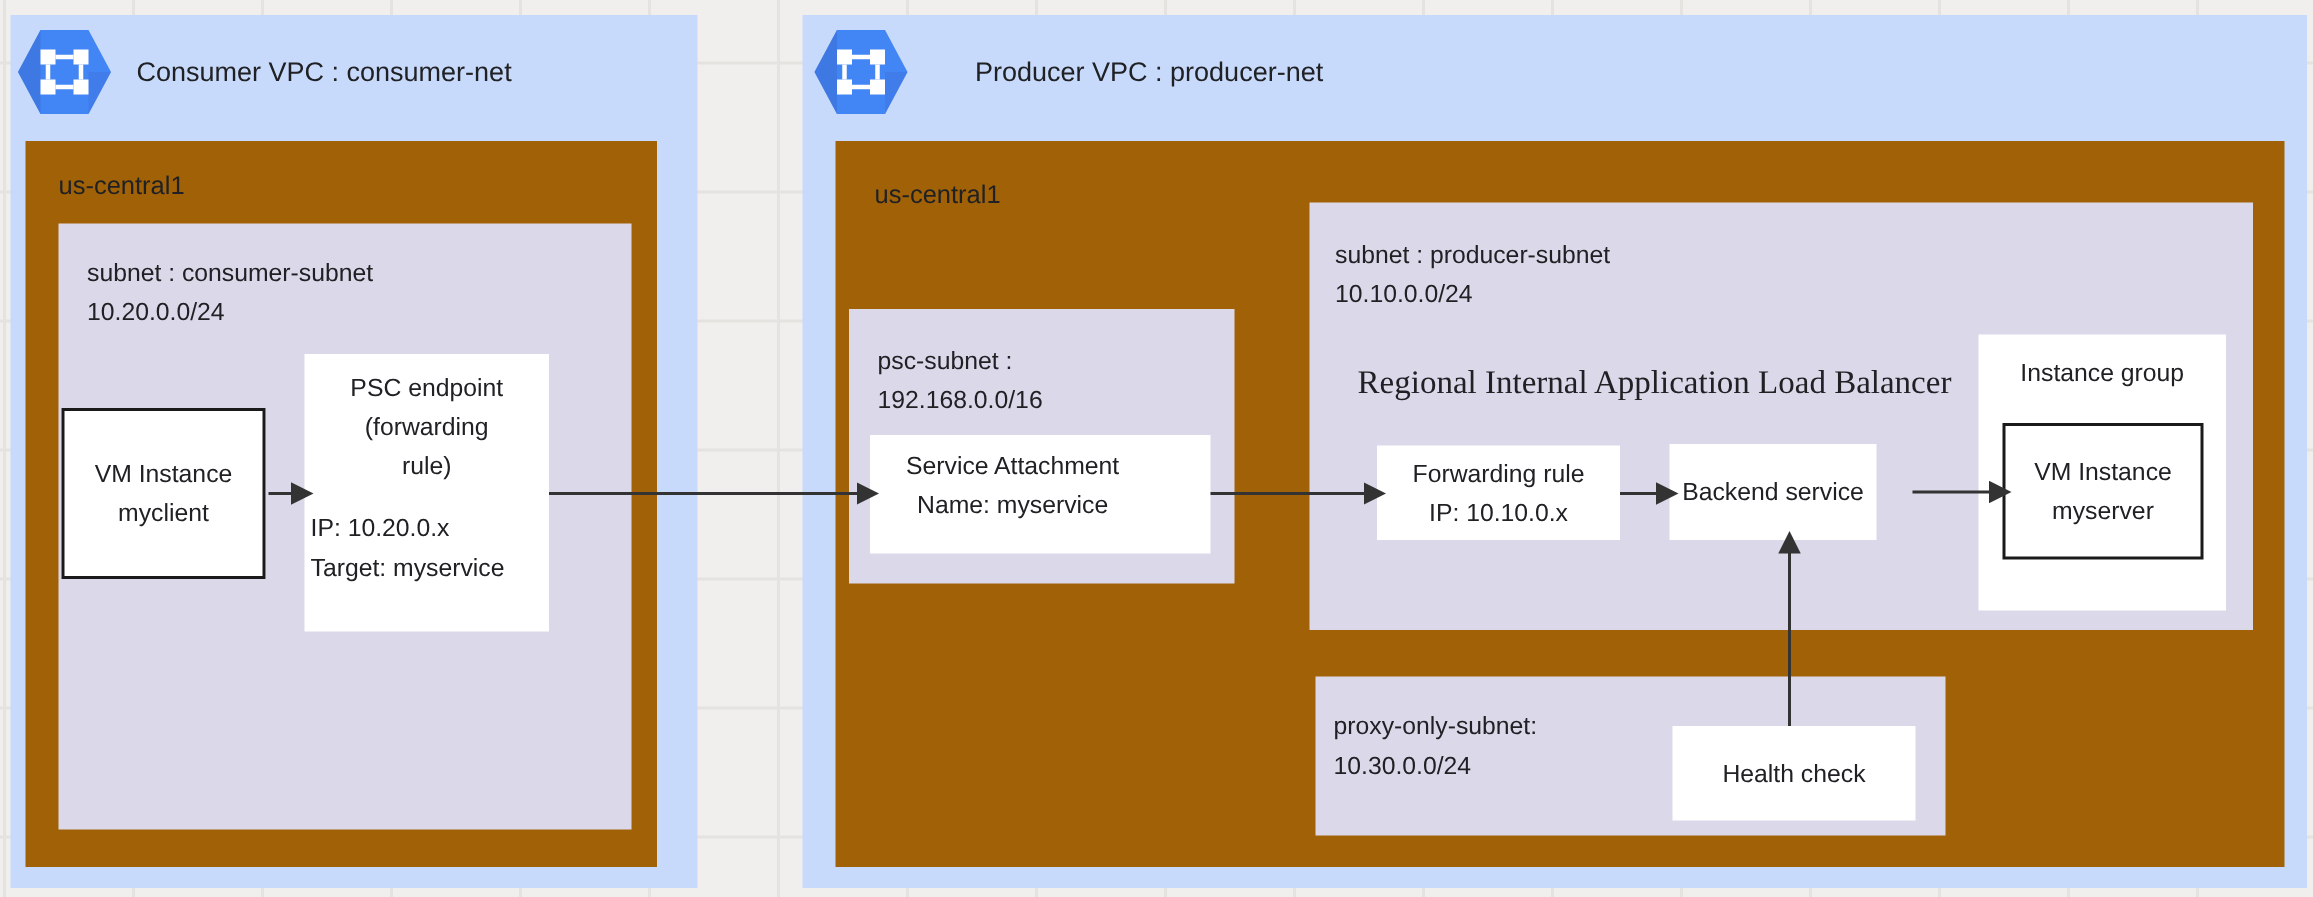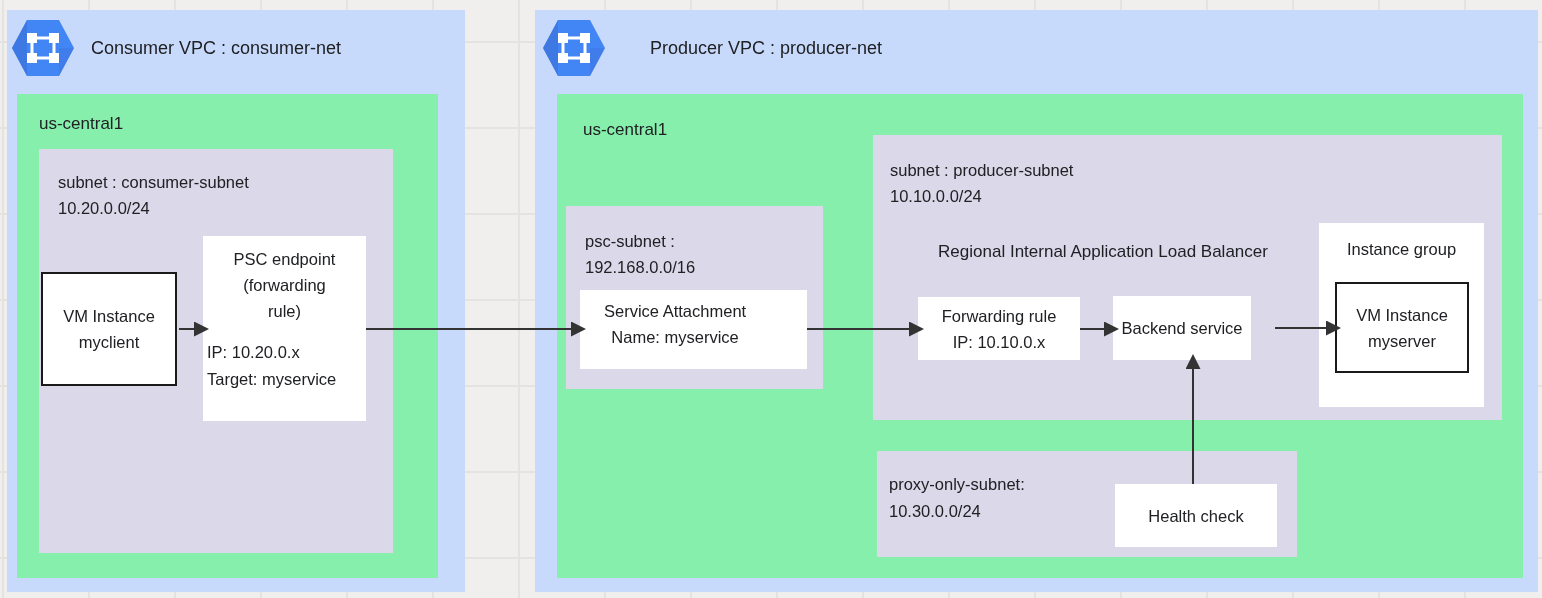--- a/index.html
+++ b/index.html
@@ -15,51 +15,51 @@
   }
   .vpc{position:absolute; background:#c8dafb;}
   .vpc.consumer{left:7px; top:10px; width:458px; height:582px;}
   .vpc.producer{left:535px; top:10px; width:1003px; height:582px;}
 
   .vpc-header{position:absolute; top:9px; height:58px; display:flex; align-items:center; gap:16px;}
   .vpc.consumer .vpc-header{left:4px;}
   .vpc.producer .vpc-header{left:7px;gap:44px;}
   .vpc-title{font-size:18px; white-space:nowrap;}
 
-  .region{position:absolute; background:#86efac;}
+  .region{position:absolute; background:#a16207;}
   .vpc.consumer .region{left:10px; top:84px; width:421px; height:484px;}
   .vpc.producer .region{left:22px; top:84px; width:966px; height:484px;}
   .region-label{position:absolute; font-size:17px; white-space:nowrap;}
   .vpc.consumer .region-label{left:22px; top:20px;}
   .vpc.producer .region-label{left:26px; top:26px;}
 
   .subnet{position:absolute; background:#dbd8e9;}
   .subnet-label{position:absolute; font-size:16.5px; line-height:26px; white-space:nowrap;}
 
   .node{position:absolute; background:#ffffff; font-size:16.5px; line-height:26px;}
   .node.centered{display:flex; flex-direction:column; align-items:center; justify-content:center; text-align:center;}
   .node.bordered{border:2px solid #1a1a1a;}
 
   
-  .c-subnet{left:22px; top:55px; width:354px; height:404px;}
+  .c-subnet{left:22px; top:55px; width:354px; height:404px;padding-left:28px;}
   .c-subnet .subnet-label{left:19px; top:20px;}
   .c-vm{left:2px; top:123px; width:132px; height:110px;}
   .c-psc{left:164px; top:87px; width:163px; height:185px;}
   .psc-top{text-align:center; padding-top:10px; line-height:26px;}
   .psc-bottom{text-align:left; padding:15px 0 0 4px; line-height:27px;}
 
   
   .p-psc-subnet{left:9px; top:112px; width:257px; height:183px;}
   .p-psc-subnet .subnet-label{left:19px; top:22px;}
   .p-sa{left:14px; top:84px; width:227px; height:79px;text-align:center;}
   .sa-text{position:absolute; left:24px; top:8px; line-height:26px; white-space:nowrap;}
 
   .p-subnet{left:316px; top:41px; width:629px; height:285px;}
   .p-subnet .subnet-label{left:17px; top:22px;}
-  .lb-label{position:absolute; left:30px; top:107px; width:400px; text-align:center; font-size:17px; white-space:nowrap;}
+  .lb-label{position:absolute; left:30px; top:107px; width:400px; text-align:center; font-size:22px; white-space:nowrap;font-family:Liberation Serif, serif;}
   .p-fr{left:45px; top:162px; width:162px; height:63px;}
   .p-bs{left:240px; top:161px; width:138px; height:64px;}
   .p-ig{left:446px; top:88px; width:165px; height:184px;}
   .ig-label{text-align:center; padding-top:13px; font-size:16.5px;}
   .p-vm2{left:16px; top:59px; width:130px; height:87px;}
 
   .p-proxy-subnet{left:320px; top:357px; width:420px; height:106px;}
   .p-proxy-subnet .subnet-label{left:12px; top:20px; line-height:27px;}
   .p-hc{left:238px; top:33px; width:162px; height:63px;}
 

